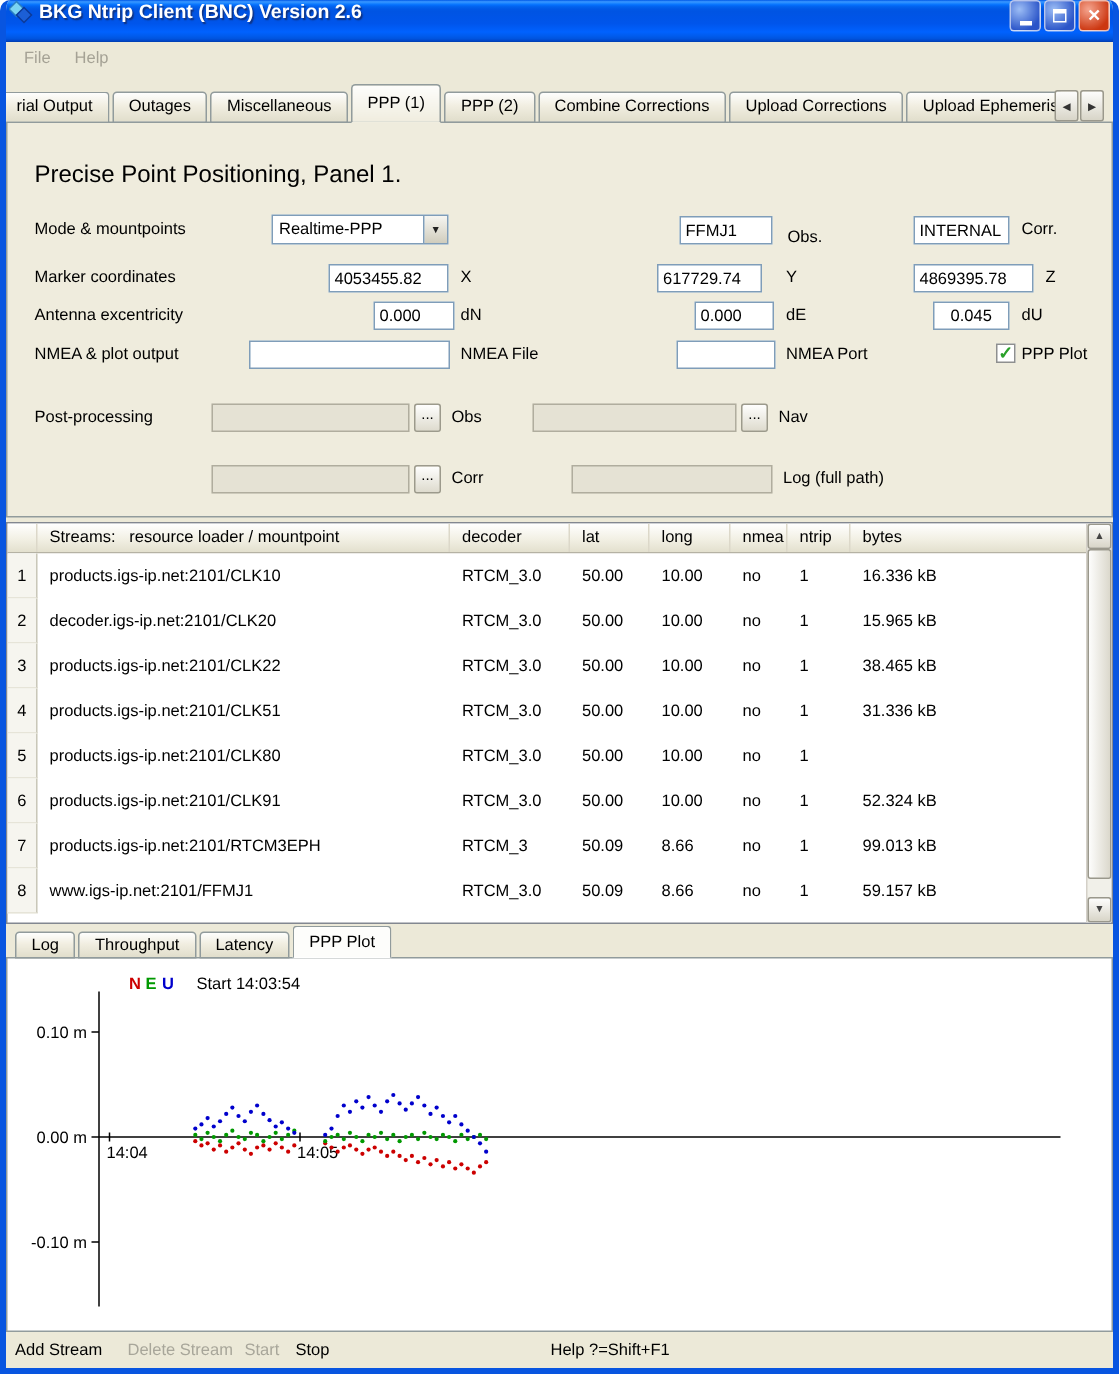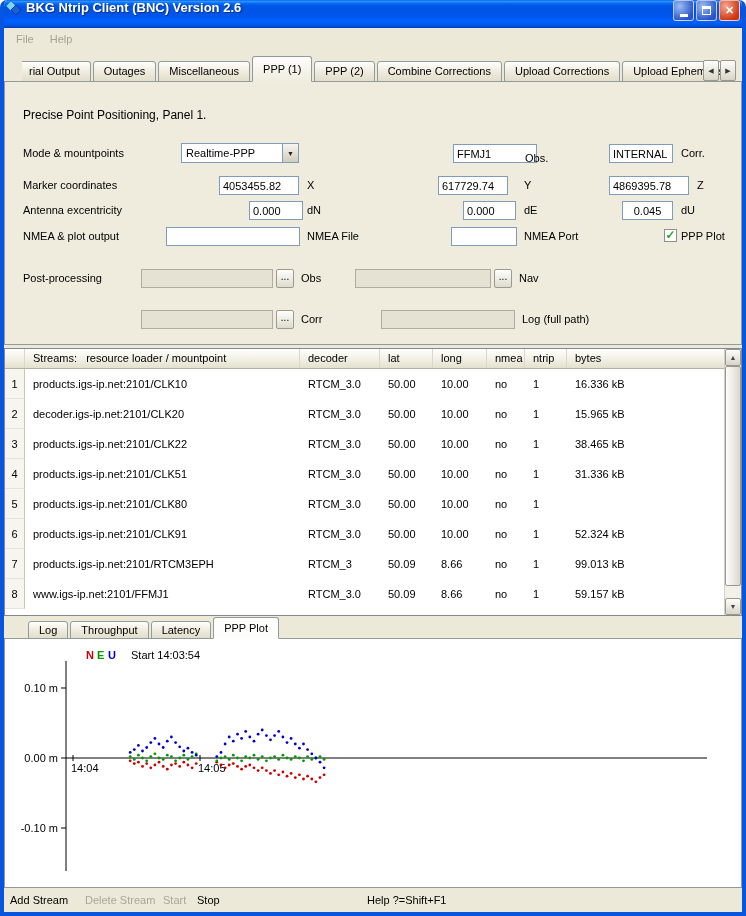--- a/index.html
+++ b/index.html
@@ -26,21 +26,21 @@
     color:#fff; font-size:11px; font-weight:bold;
   }
   .winbtn.minimize, .winbtn.maximize { background:radial-gradient(circle at 30% 28%, #9cbdf5, #2a54c8 75%); }
   .winbtn.close { background:radial-gradient(circle at 30% 28%, #f5a58f, #cc3711 75%); }
   .glyph-min { width:8px; height:3px; background:#fff; margin-top:9px; }
   .glyph-max { width:9px; height:9px; border:1px solid #fff; border-top:3px solid #fff; }
   
   .menubar { position:absolute; top:28px; left:0; right:0; height:22px; display:flex; align-items:center; padding-left:4px; }
   .menu-item { font-size:11px; color:#a5a295; padding:2px 8px; }
   
-  .tabbar { position:absolute; display:flex; align-items:flex-end; z-index:3;margin-left:18px; }
+  .tabbar { position:absolute; display:flex; align-items:flex-end; z-index:3; }
   .tabbar.top { top:55px; left:0; width:703px; height:27px; overflow:hidden; }
   .tabbar.bottom { top:617px; left:6px; height:22px; }
   .tab {
     font-size:11px; color:#000; white-space:nowrap;
     padding:3px 10px 0; height:21px;
     background:linear-gradient(#fefefd,#f1eee1 45%,#e2dfcd 95%);
     border:1px solid #919b9c; border-bottom:1px solid #919b9c;
     border-radius:3px 3px 0 0; margin-right:2px; cursor:default;
   }
   .tab.active {
@@ -52,21 +52,21 @@
   .tabbar.bottom .tab.active { height:22px; padding-top:4px; border-bottom:1px solid #ffffff; background:#fdfdfb; }
   .tab.clipped { margin-left:-3px; border-top-left-radius:0; border-left:none; }
   .tab-scrollers { position:absolute; top:60px; right:6px; display:flex; z-index:3; }
   .scrollbtn {
     width:16px; height:21px; margin-left:1px;
     background:linear-gradient(#fdfdfc,#d8d5c8); border:1px solid #9a988c; border-radius:2px;
     display:flex; align-items:center; justify-content:center; font-size:7px; color:#333;
   }
   
   .pane { position:absolute; top:81px; left:0; width:738px; height:264px; background:#efecdd; border:1px solid #919b9c; z-index:1; }
-  .pane-heading { position:absolute; left:18px; top:26px; font-size:12px; }
+  .pane-heading { position:absolute; left:18px; top:26px; font-size:16px; }
   .lbl { position:absolute; font-size:11px; white-space:nowrap; }
   .field {
     position:absolute; height:19px; border:1px solid #7f9db9; background:#fff;
     font:11px "Liberation Sans", sans-serif; padding:1px 3px; color:#000;
   }
   .dfield { position:absolute; height:19px; background:#e5e2d4; border:1px solid #b0ad9e; }
   .browse {
     position:absolute; width:18px; height:19px;
     background:linear-gradient(#fefefd,#dedbce); border:1px solid #9c9a8c; border-radius:2px;
     font-size:10px; text-align:center; line-height:14px; color:#000;
@@ -146,21 +146,21 @@
   </div>
 
   <div class="pane">
     <div class="pane-heading">Precise Point Positioning, Panel 1.</div>
 
     <span class="lbl" style="left:18px;top:65px">Mode &amp; mountpoints</span>
     <div class="combo" style="left:176px;top:61px;width:118px">
       <span class="combo-text">Realtime-PPP</span>
       <span class="combo-btn">▼</span>
     </div>
-    <input class="field" style="left: 448px; top: 62px; width: 84px;" value="FFMJ1">
+    <input class="field" style="left: 448px; top: 62px; width: 62px;" value="FFMJ1">
     <span class="lbl" style="left:520px;top:70px">Obs.</span>
     <input class="field" style="left: 604px; top: 62px; width: 64px;" value="INTERNAL">
     <span class="lbl" style="left:676px;top:65px">Corr.</span>
 
     <span class="lbl" style="left:18px;top:97px">Marker coordinates</span>
     <input class="field" style="left: 214px; top: 94px; width: 80px;" value="4053455.82">
     <span class="lbl" style="left:302px;top:97px">X</span>
     <input class="field" style="left: 433px; top: 94px; width: 70px;" value="617729.74">
     <span class="lbl" style="left:519px;top:97px">Y</span>
     <input class="field" style="left: 604px; top: 94px; width: 80px;" value="4869395.78">

